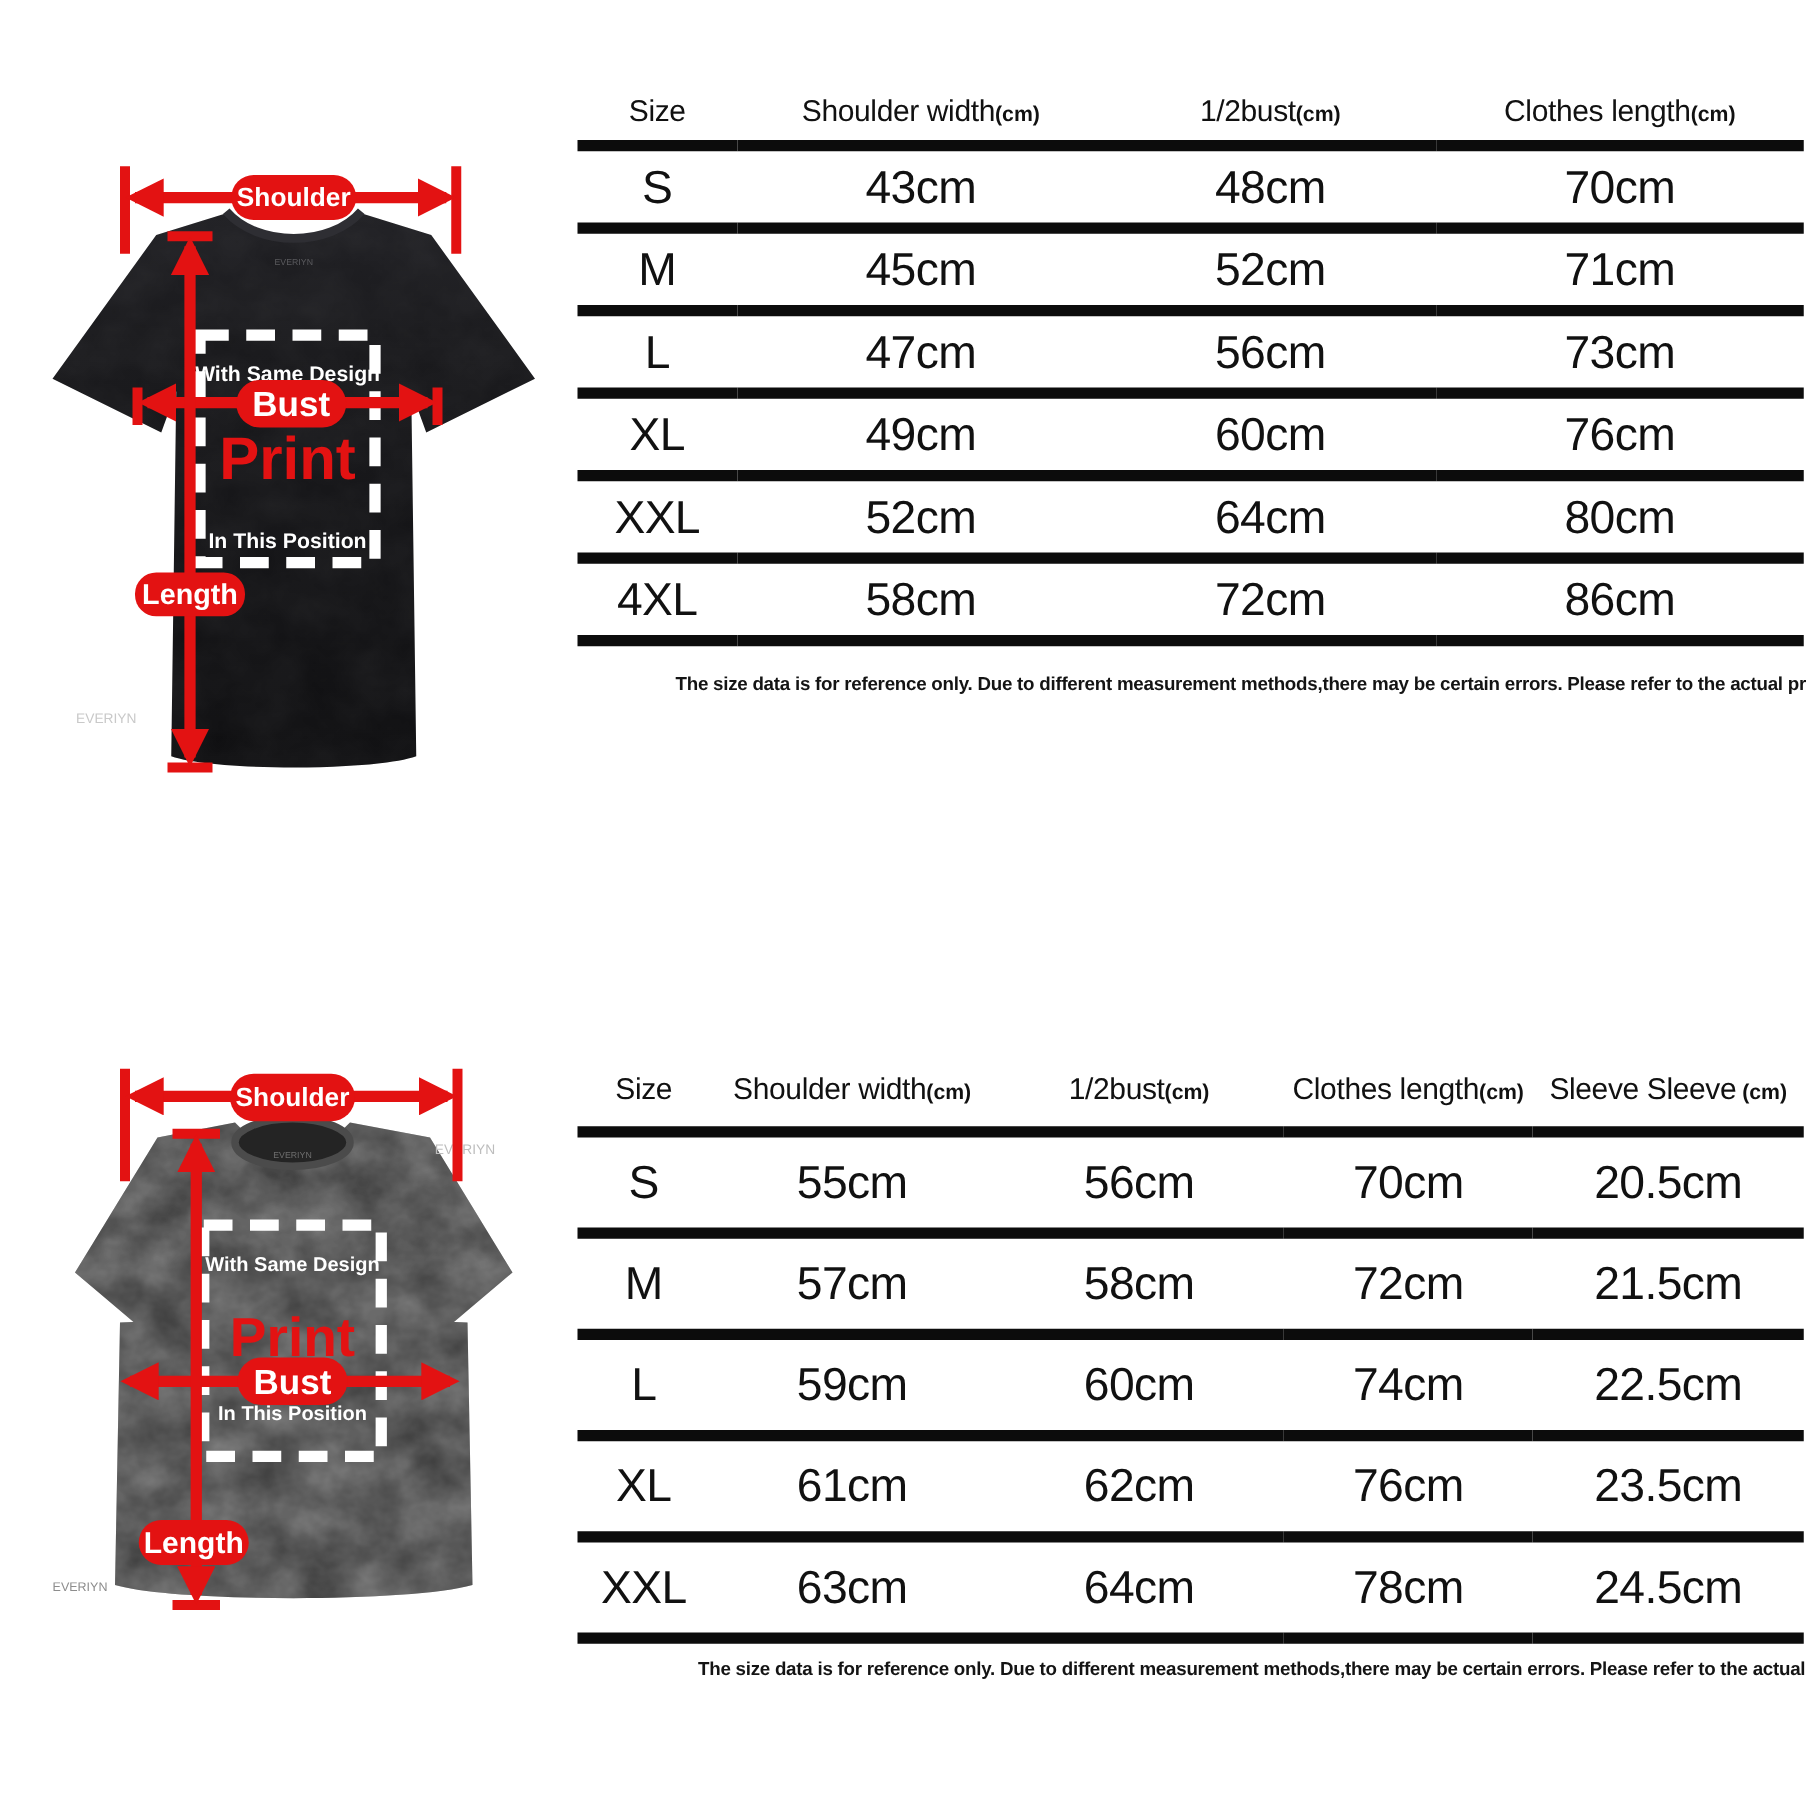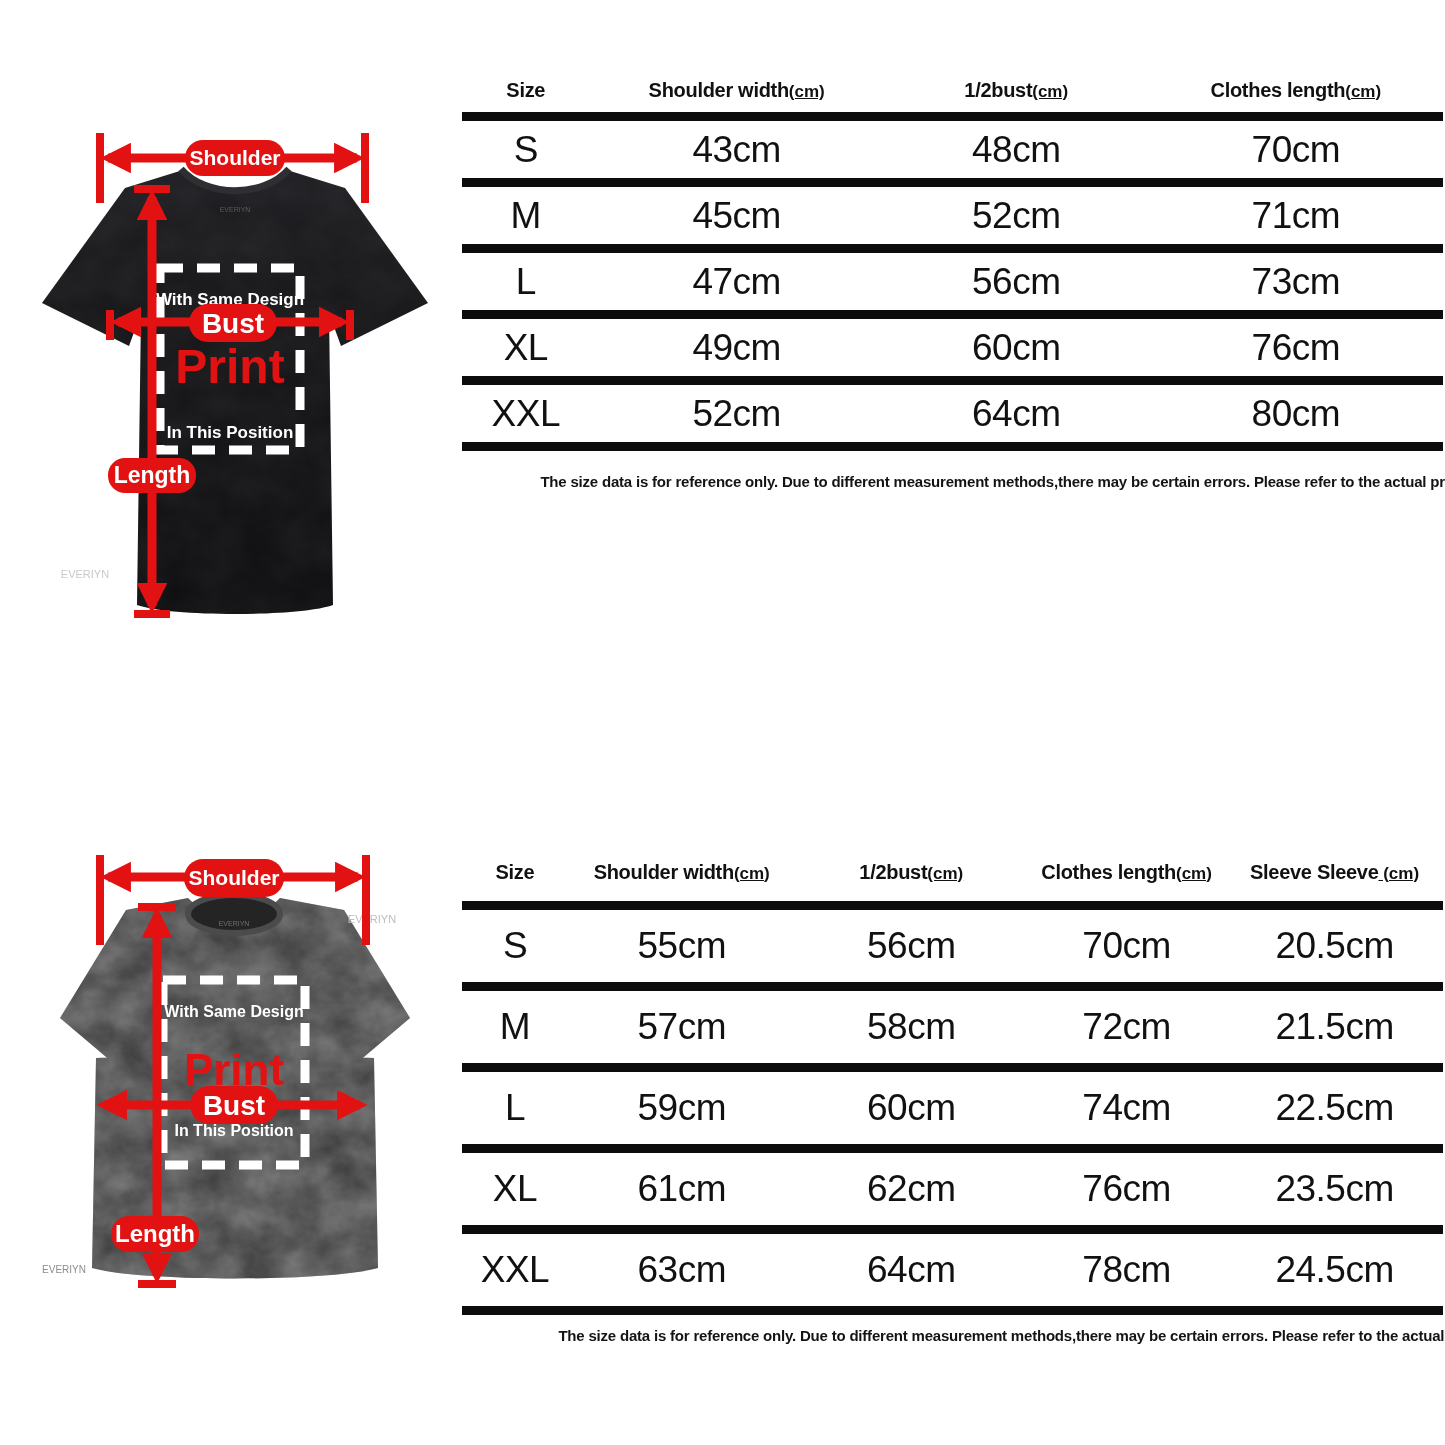--- a/index.html
+++ b/index.html
@@ -12,22 +12,22 @@
   #shirt-fig-bottom{top:830px;}
 
   .size-table{position:absolute;left:462px;width:981px;}
   #size-table-top{top:68px;}
   #size-table-bottom{top:843px;}
 
   table{border-collapse:collapse;table-layout:fixed;width:100%;}
   tr{border-bottom:9px solid #0c0c0c;}
   th,td{text-align:center;padding:0;vertical-align:middle;color:#111;}
   td{font-size:37px;font-weight:400;letter-spacing:-0.5px;}
-  th .lbl{font-size:20px;font-weight:700;letter-spacing:-0.3px;}
-  th .unit{font-size:17px;font-weight:700;text-decoration:underline;}
+  th .lbl{font-size:24px;font-weight:400;letter-spacing:-0.3px;}
+  th .unit{font-size:17px;font-weight:700;}
   #size-table-top th{height:44px;}
   #size-table-top td{height:57px;}
   #size-table-bottom th{height:58px;}
   #size-table-bottom td{height:72px;}
 
   .note{
     text-align:center;font-size:15px;font-weight:700;color:#141414;
     margin-top:20px;letter-spacing:-0.2px;
   }
   #size-table-top .note{transform:translateX(62px);margin-top:22px;}
@@ -185,20 +185,26 @@
           <td>49cm</td>
           <td>60cm</td>
           <td>76cm</td>
         </tr>
       <tr>
           <td>XXL</td>
           <td>52cm</td>
           <td>64cm</td>
           <td>80cm</td>
         </tr>
+      <tr>
+          <td>4XL</td>
+          <td>58cm</td>
+          <td>72cm</td>
+          <td>86cm</td>
+        </tr>
     </tbody>
   </table>
   <div class="note">The size data is for reference only. Due to different measurement methods,there may be certain errors. Please refer to the actual product.</div>
 </div>
 
 <div id="size-table-bottom" class="size-table">
   <table>
     <colgroup>
         <col style="width:10.8%">
         <col style="width:23.2%">

